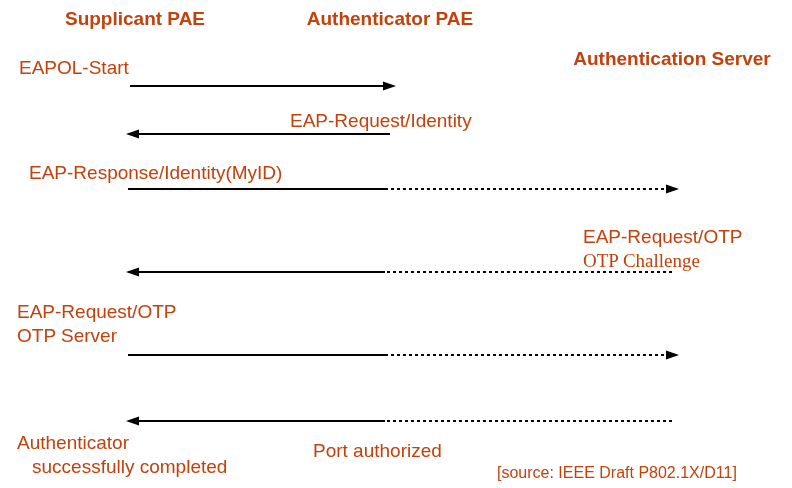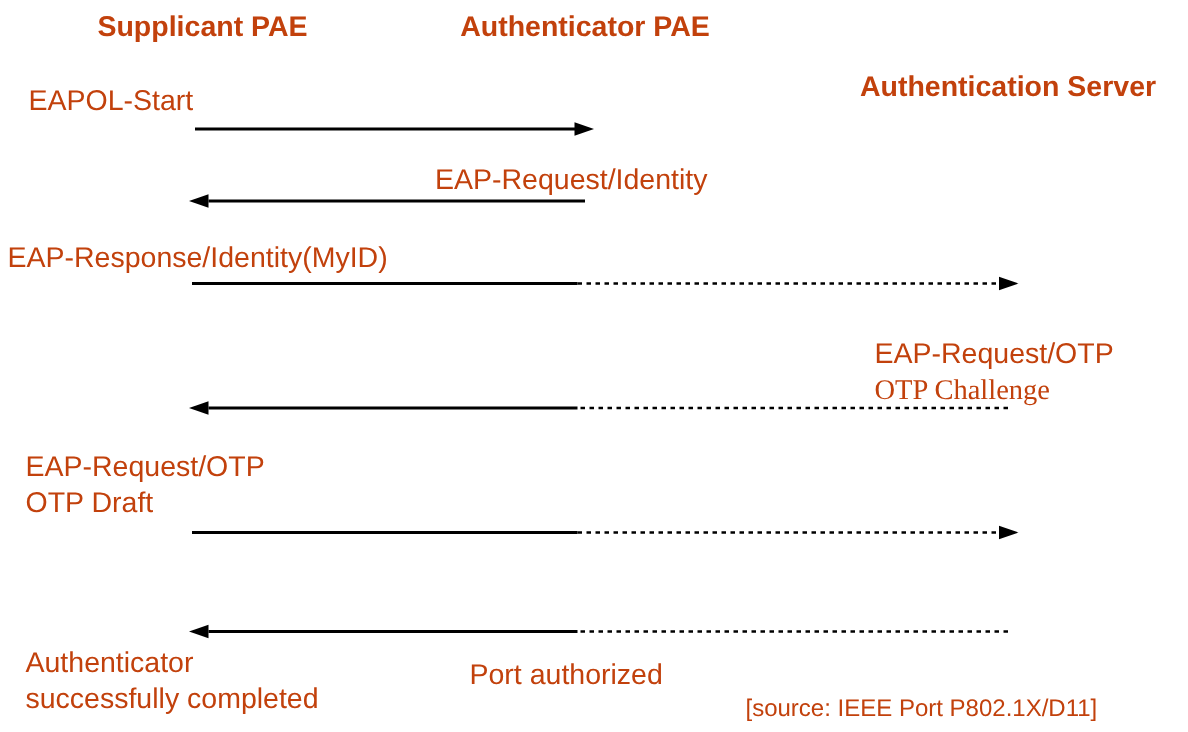--- a/index.html
+++ b/index.html
@@ -49,33 +49,33 @@
 <div class="canvas">
 
   <div class="hdr" style="left:30px; top:8px; width:210px;">Supplicant PAE</div>
   <div class="hdr" style="left:285px; top:8px; width:210px;">Authenticator PAE</div>
   <div class="hdr" style="left:552px; top:8px; width:240px;margin-top:40px;">Authentication Server</div>
 
   <div class="lbl" style="left:3px; top:57px;margin-left:16px;">EAPOL-Start</div>
 
   <div class="lbl" style="left:290px; top:110px;">EAP-Request/Identity</div>
 
-  <div class="lbl" style="left:5px; top:162px;">EAP-Response/Identity(MyID)</div>
+  <div class="lbl" style="left:29px; top:162px;">EAP-Response/Identity(MyID)</div>
 
   <div class="lbl" style="left:583px; top:226px;">EAP-Request/OTP</div>
   <div class="lbl" style="left:583px; top:250px;font-family:Liberation Serif, serif;">OTP Challenge</div>
 
   <div class="lbl" style="left:17px; top:301px;">EAP-Request/OTP</div>
-  <div class="lbl" style="left:17px; top:325px;">OTP Draft</div>
+  <div class="lbl" style="left:17px; top:325px;">OTP Server</div>
 
 
   <div class="lbl" style="left:313px; top:428px;margin-top:12px;">Port authorized</div>
   <div class="lbl" style="left:17px; top:432px;">Authenticator</div>
-  <div class="lbl" style="left:17px; top:456px;text-align:right;">successfully completed</div>
-  <div class="src" style="left:497px; top:464px;">[source: IEEE Port P802.1X/D11]</div>
+  <div class="lbl" style="left:32px; top:456px;text-align:right;">successfully completed</div>
+  <div class="src" style="left:497px; top:464px;">[source: IEEE Draft P802.1X/D11]</div>
 
   <svg class="arrows" width="792" height="488" viewBox="0 0 792 488">
 
     <g>
       <line class="ln" x1="130" y1="86" x2="384" y2="86"></line>
       <polygon class="head" points="396,86 383,81.5 383,90.5"></polygon>
     </g>
 
     <g>
       <line class="ln" x1="390" y1="134" x2="139" y2="134"></line>

